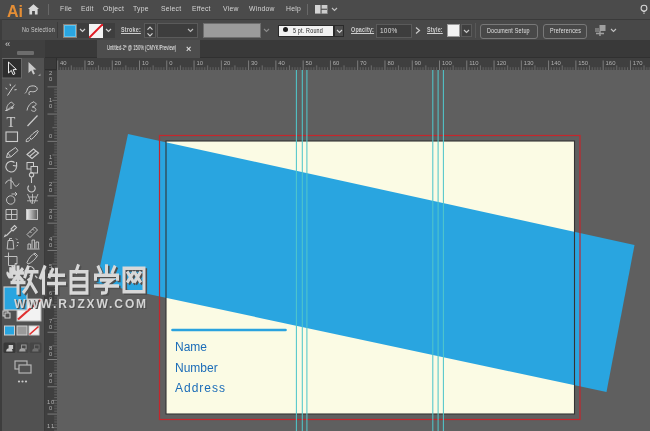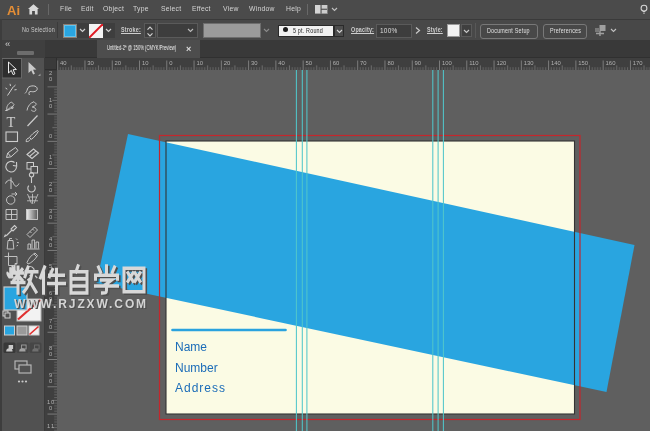--- a/index.html
+++ b/index.html
@@ -8,21 +8,21 @@
        font-family:"Liberation Sans",sans-serif;}
   .abs{position:absolute;}
   .lbl{position:absolute;color:#d4d4d4;font-size:6.8px;white-space:nowrap;letter-spacing:0.25px;}
   .cond{transform:scaleX(0.78);transform-origin:0 50%;}
 </style>
 </head>
 <body>
 <div id="app">
 
   <div class="abs" style="left:0;top:0;width:650px;height:19px;background:#4b4b4b;"></div>
-  <div class="abs" style="left:7px;top:3px;color:#e58e35;font-size:13px;font-weight:bold;">Ai</div>
+  <div class="abs" style="left:7px;top:3px;color:#e58e35;font-size:16px;font-weight:bold;">Ai</div>
 
   <svg class="abs" style="left:27px;top:3px;" width="13" height="13" viewBox="0 0 13 13">
     <path d="M6.5 1.2 L12 6 L10.6 6 L10.6 11.5 L7.9 11.5 L7.9 8 L5.1 8 L5.1 11.5 L2.4 11.5 L2.4 6 L1 6 Z" fill="#d9d9d9"></path>
   </svg>
   <div class="abs" style="left:48px;top:4px;width:1px;height:11px;background:#686868;"></div>
   <div class="lbl" style="left:60px;top:5px;">File</div>
   <div class="lbl" style="left:81px;top:5px;">Edit</div>
   <div class="lbl" style="left:103px;top:5px;">Object</div>
   <div class="lbl" style="left:133px;top:5px;">Type</div>
   <div class="lbl" style="left:161px;top:5px;">Select</div>

